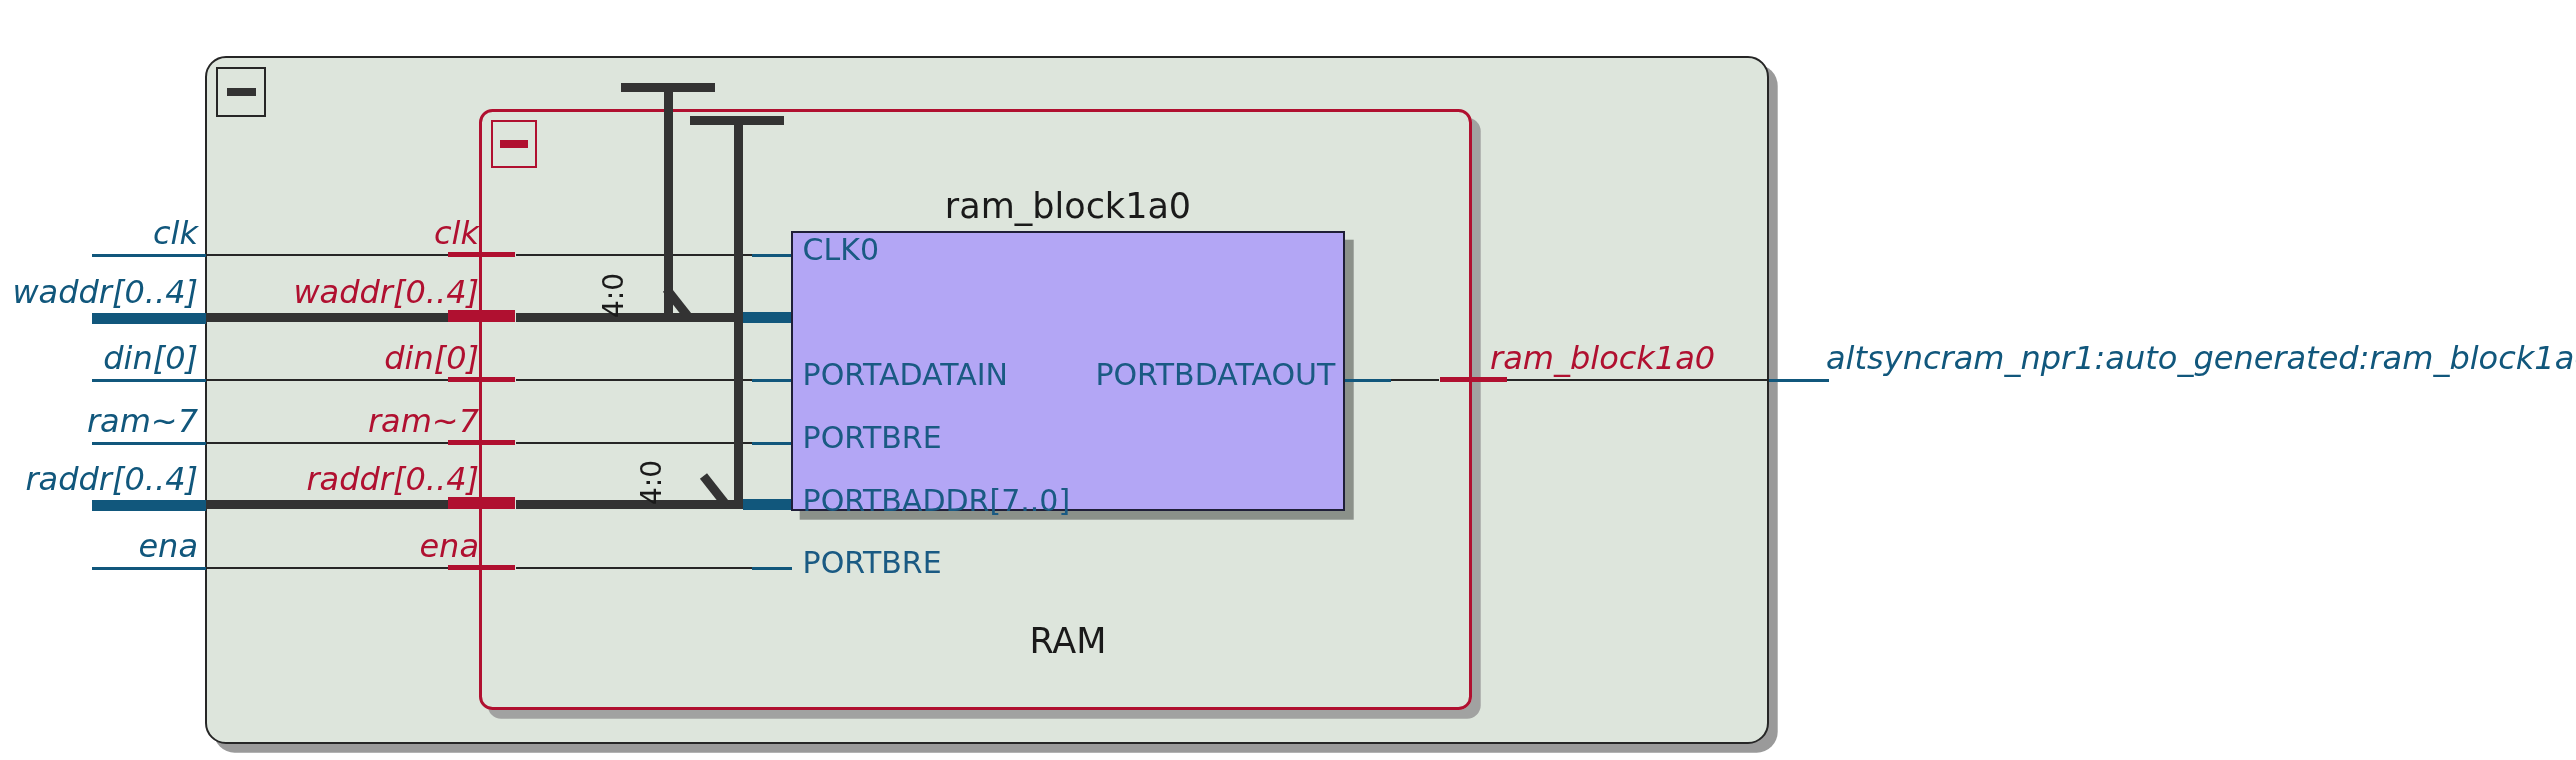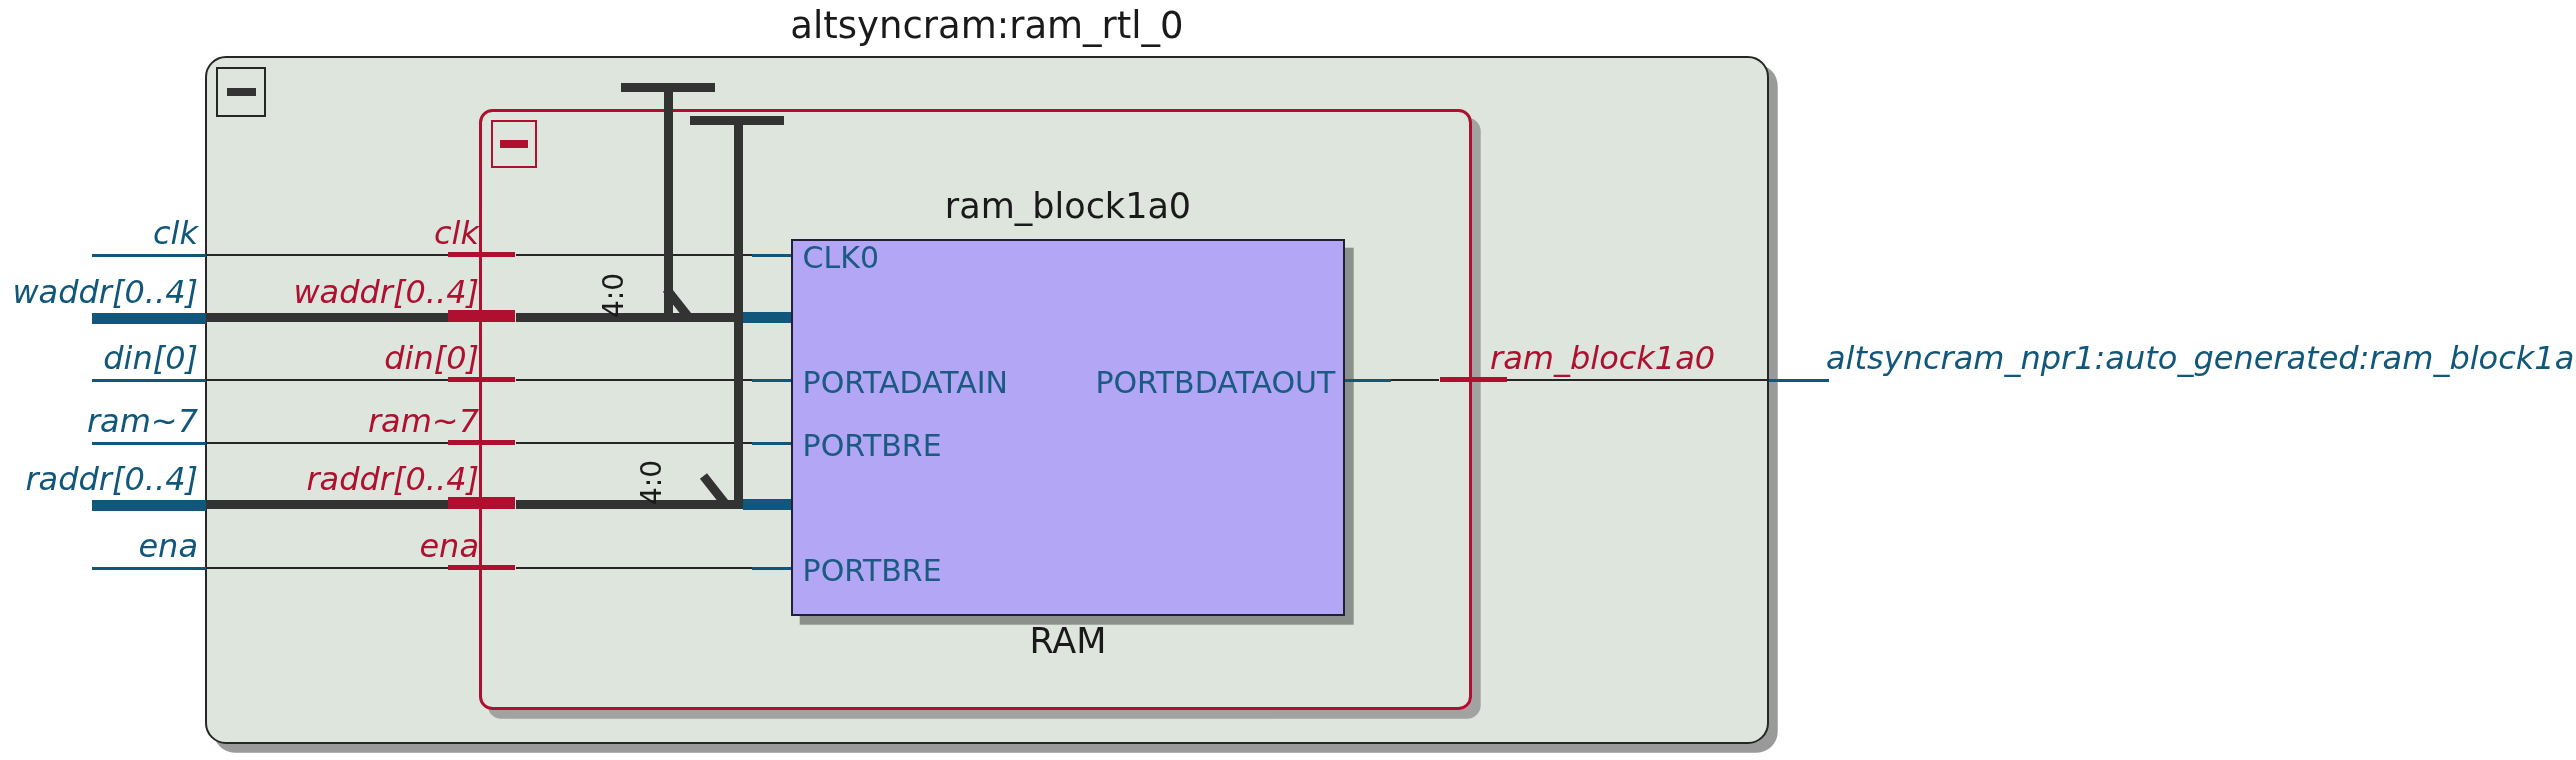--- a/index.html
+++ b/index.html
@@ -30,21 +30,21 @@
 
   
   .collapse-btn{position:absolute;box-sizing:border-box;display:flex;
       align-items:center;justify-content:center;background:transparent;}
   #collapse-outer{left:216px;top:67px;width:50px;height:50px;border:2.9px solid #262626;}
   #collapse-outer .bar{width:29px;height:7.7px;background:#333;}
   #collapse-inner{left:491px;top:120px;width:46px;height:48px;border:2.9px solid #b01030;}
   #collapse-inner .bar{width:28px;height:7.7px;background:#b01030;}
 
   
-  #ram-block{position:absolute;left:791px;top:239px;width:554px;height:377px;
+  #ram-block{position:absolute;left:791px;top:231px;width:554px;height:280px;
       box-sizing:border-box;background:#b3a6f5;border:2.9px solid #1f1f38;
       box-shadow:8.7px 8.7px 0 0 #8b918a;}
   .port-label{position:absolute;font-size:30px;color:#1a5a83;white-space:nowrap;
       transform:translateY(-50%);}
   .port-in{left:9.6px;}
   .port-out{right:7.7px;}
 
   
   .wire{position:absolute;}
   .w-thin{height:1.9px;background:#262626;}
@@ -70,23 +70,20 @@
   .tap-width{position:absolute;font-size:28px;color:#1a1a1a;white-space:nowrap;
       transform:rotate(-90deg);transform-origin:left top;}
 </style>
 </head>
 <body>
 
 <div id="stage">
 
   <div class="hier-box" id="outer-box"></div>
 
-  <div id="outer-title-wrap">
-    <span id="outer-title" class="title" style="position:static;display:inline-block;width:auto">altsyncram:ram_rtl_0</span>
-  </div>
 
   <div class="collapse-btn" id="collapse-outer">
     <span class="bar"></span>
   </div>
 
   <div class="hier-box" id="inner-box"></div>
 
 
   <div class="collapse-btn" id="collapse-inner">
     <span class="bar"></span>
@@ -144,20 +141,21 @@
   </div>
 
   <div id="ram-title-wrap">
     <span id="ram-title">ram_block1a0</span>
   </div>
 
   <div id="ram-block">
     <span class="port-label port-in" style="top:16.4px">CLK0</span>
     <span class="port-label port-in" style="top:141px">PORTADATAIN</span>
     <span class="port-label port-in" style="top:204px">PORTBRE</span>
+    <span class="port-label port-in" style="top:267px">PORTBADDR[7..0]</span>
     <span class="port-label port-in" style="top:329px">PORTBRE</span>
     <span class="port-label port-out" style="top:141px">PORTBDATAOUT</span>
   </div>
 
   <div id="ram-footer-wrap">
     <span id="ram-footer">RAM</span>
   </div>
 
   <div class="wire w-blue-thin" style="left:1345px;top:379px;width:46px"></div>
   <div class="wire w-thin" style="left:1391px;top:379px;width:48px"></div>

